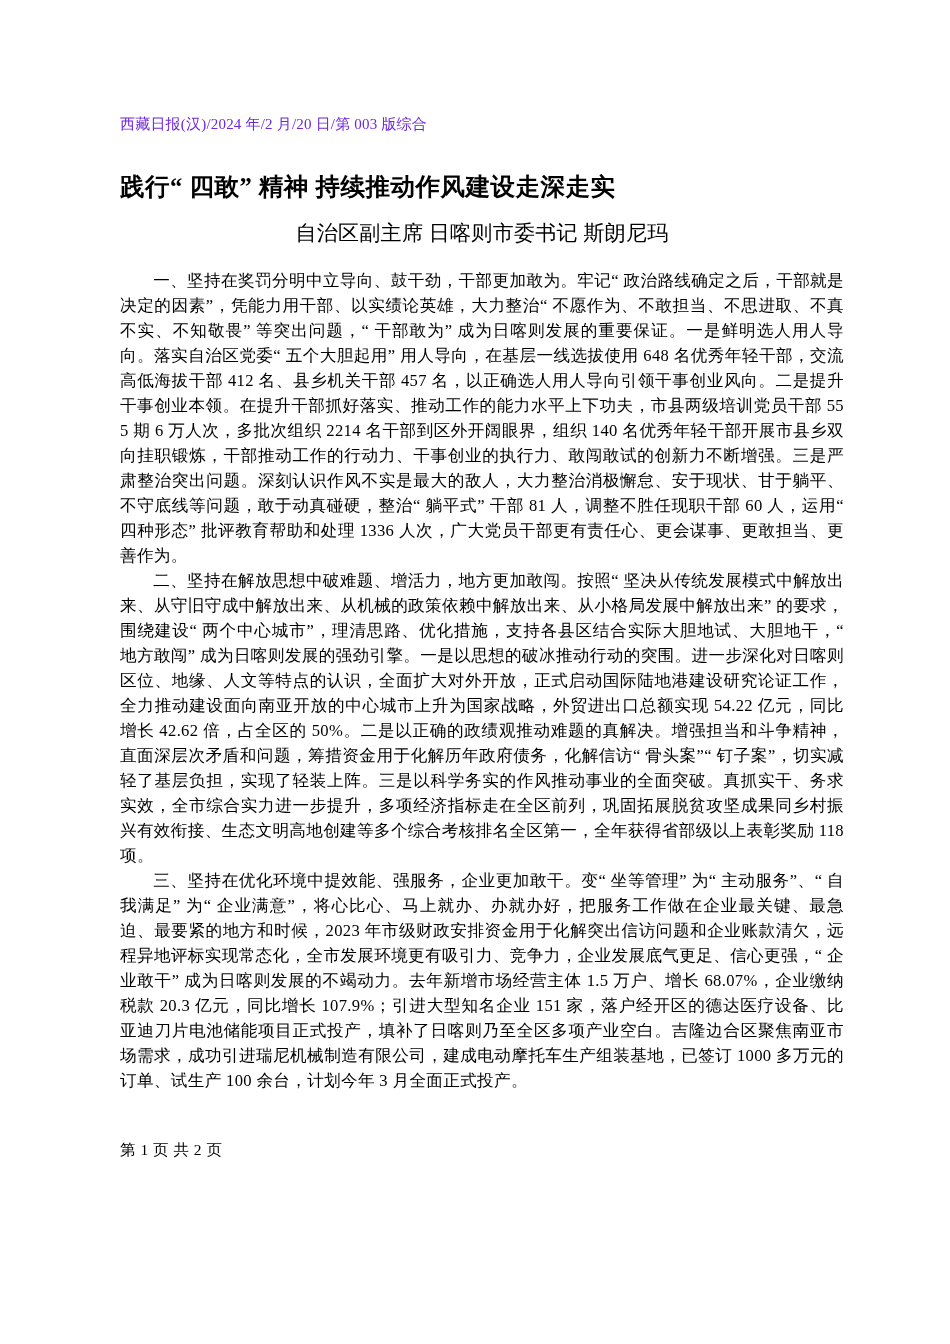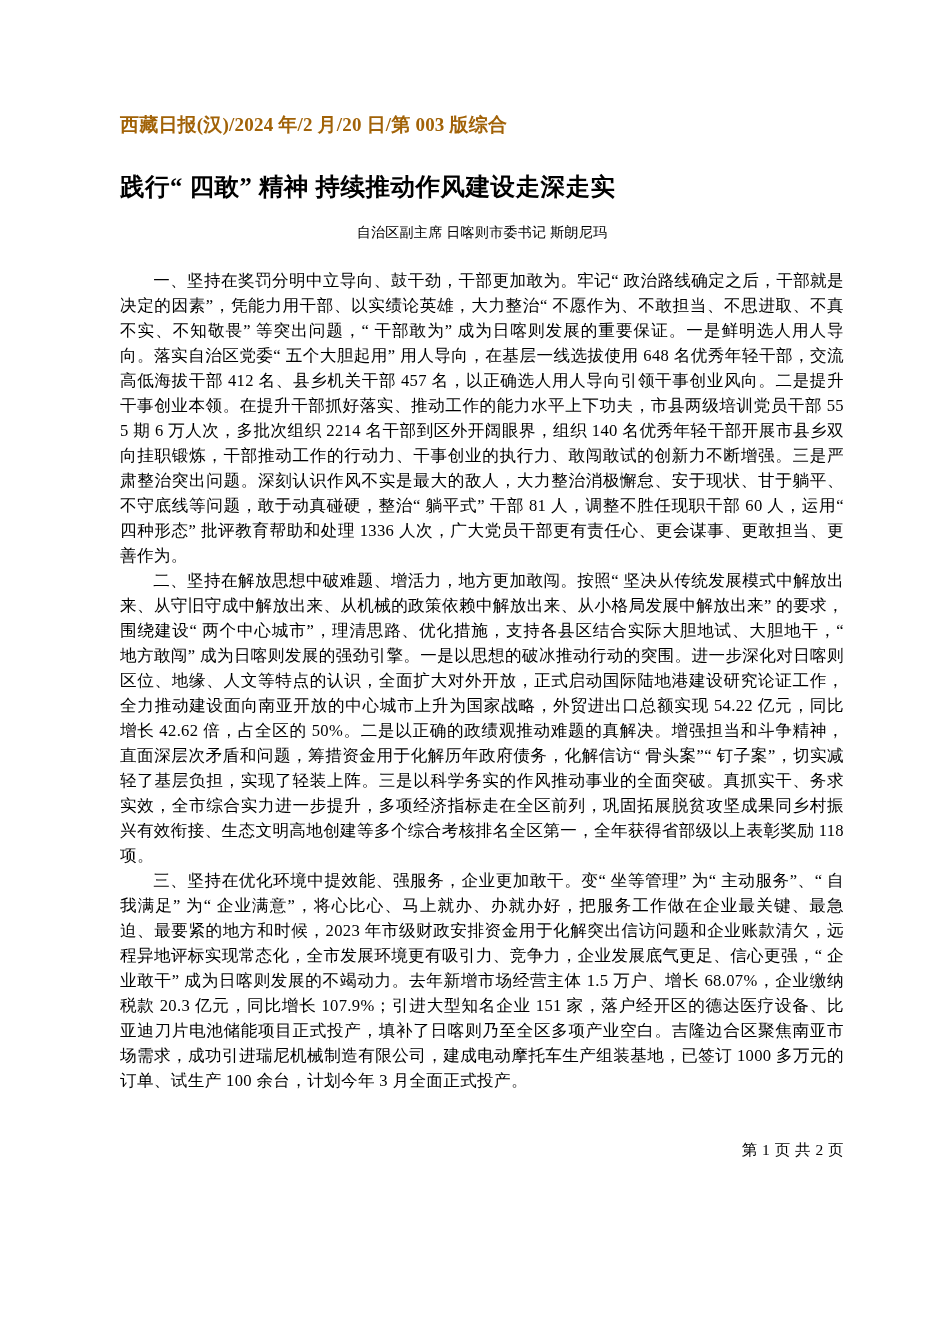--- a/index.html
+++ b/index.html
@@ -21,38 +21,37 @@
     box-sizing: border-box;
     overflow: hidden;
   }
   .content {
     position: absolute;
     left: 120px;
     top: 112px;
     width: 724px;
   }
   .masthead {
-    font-size: 19px;
+    font-size: 15px;
     line-height: 25px;
     letter-spacing: 0.2px;
     text-align: left;
     margin: 0 0 0 0;
-    color: #a16207;
-    font-weight: bold;
+    color: #6d28d9;
   }
   .doc-title {
     font-size: 24.5px;
     font-weight: bold;
     text-align: left;
     line-height: 34px;
     margin: 33px 0 0 0;
     letter-spacing: 0.5px;
   }
   .byline {
-    font-size: 14px;
+    font-size: 21px;
     text-align: center;
     line-height: 26px;
     margin: 16px 0 0 0;
     letter-spacing: 0.3px;
   }
   .body-wrap {
     margin-top: 22px;
   }
   p.para {
     font-size: 16.6px;
@@ -62,21 +61,20 @@
     margin: 0;
     text-indent: 2em;
     letter-spacing: 0.02em;
     word-break: break-all;
   }
   .footer {
     position: absolute;
     left: 120px;
     top: 1140px;
     width: 724px;
-    text-align: right;
     font-size: 15.5px;
     letter-spacing: 0.5px;
   }
 </style>
 </head>
 <body>
 
 <div class="page">
 
   <div class="content">

